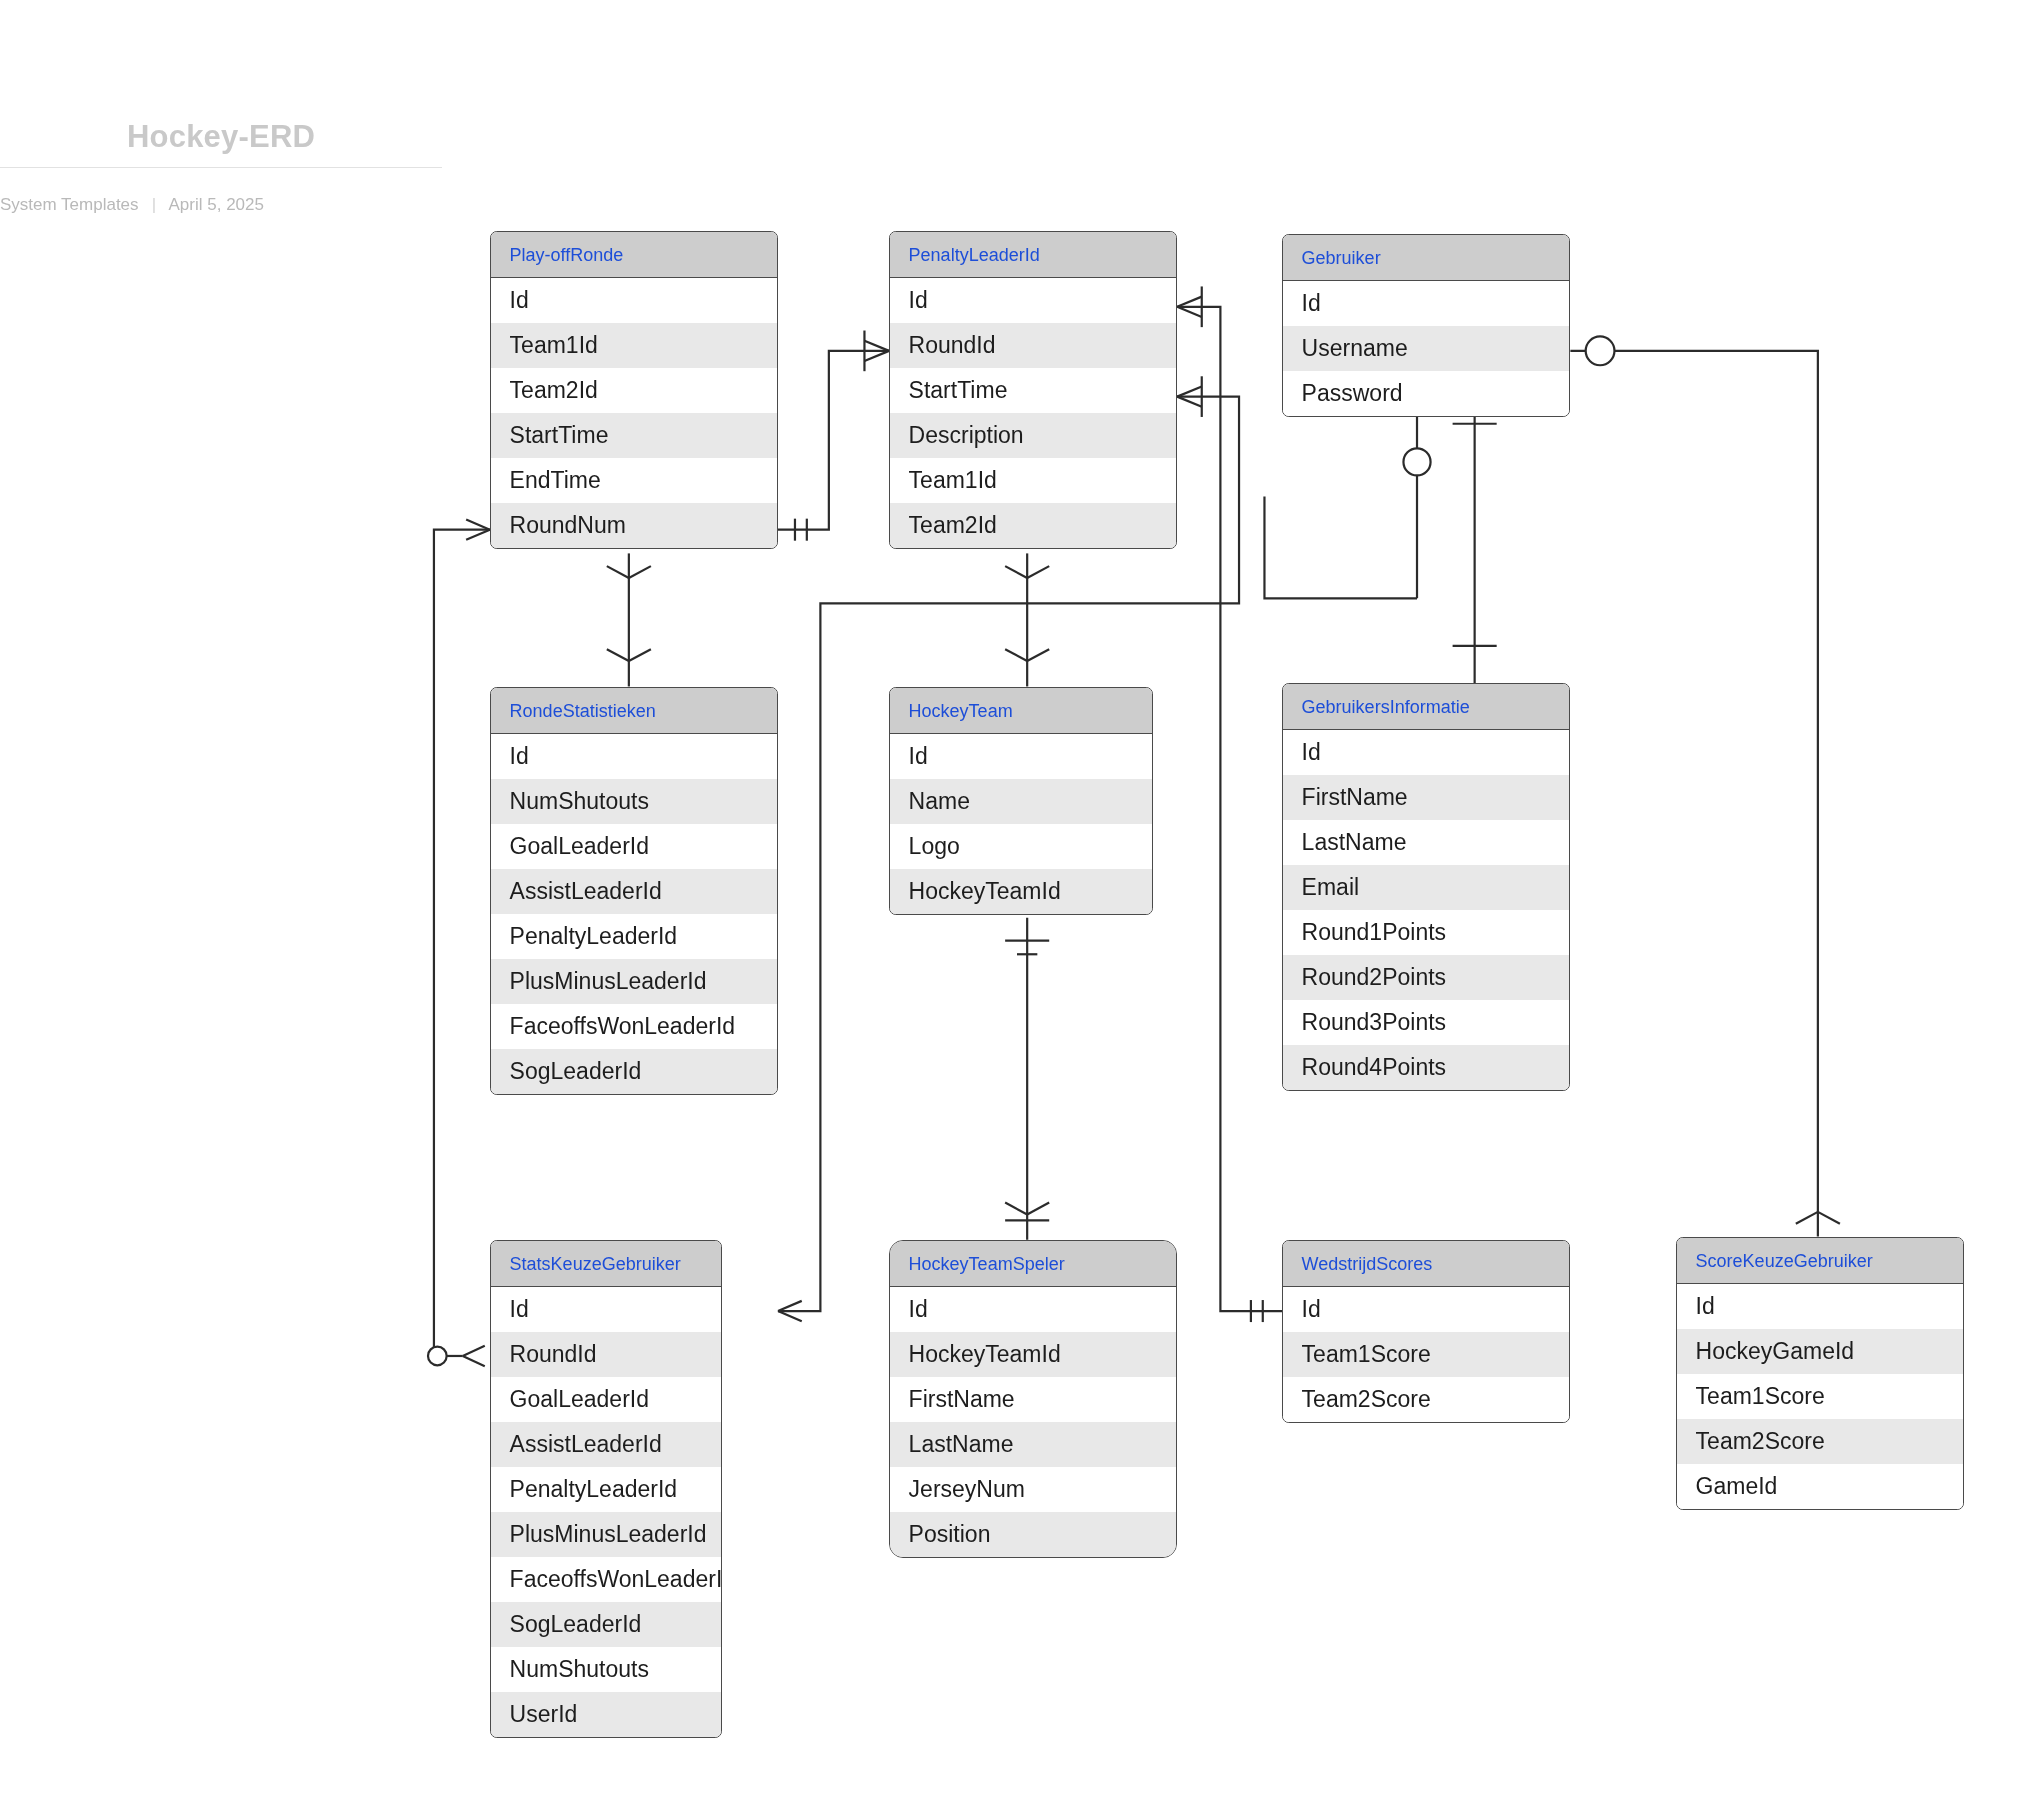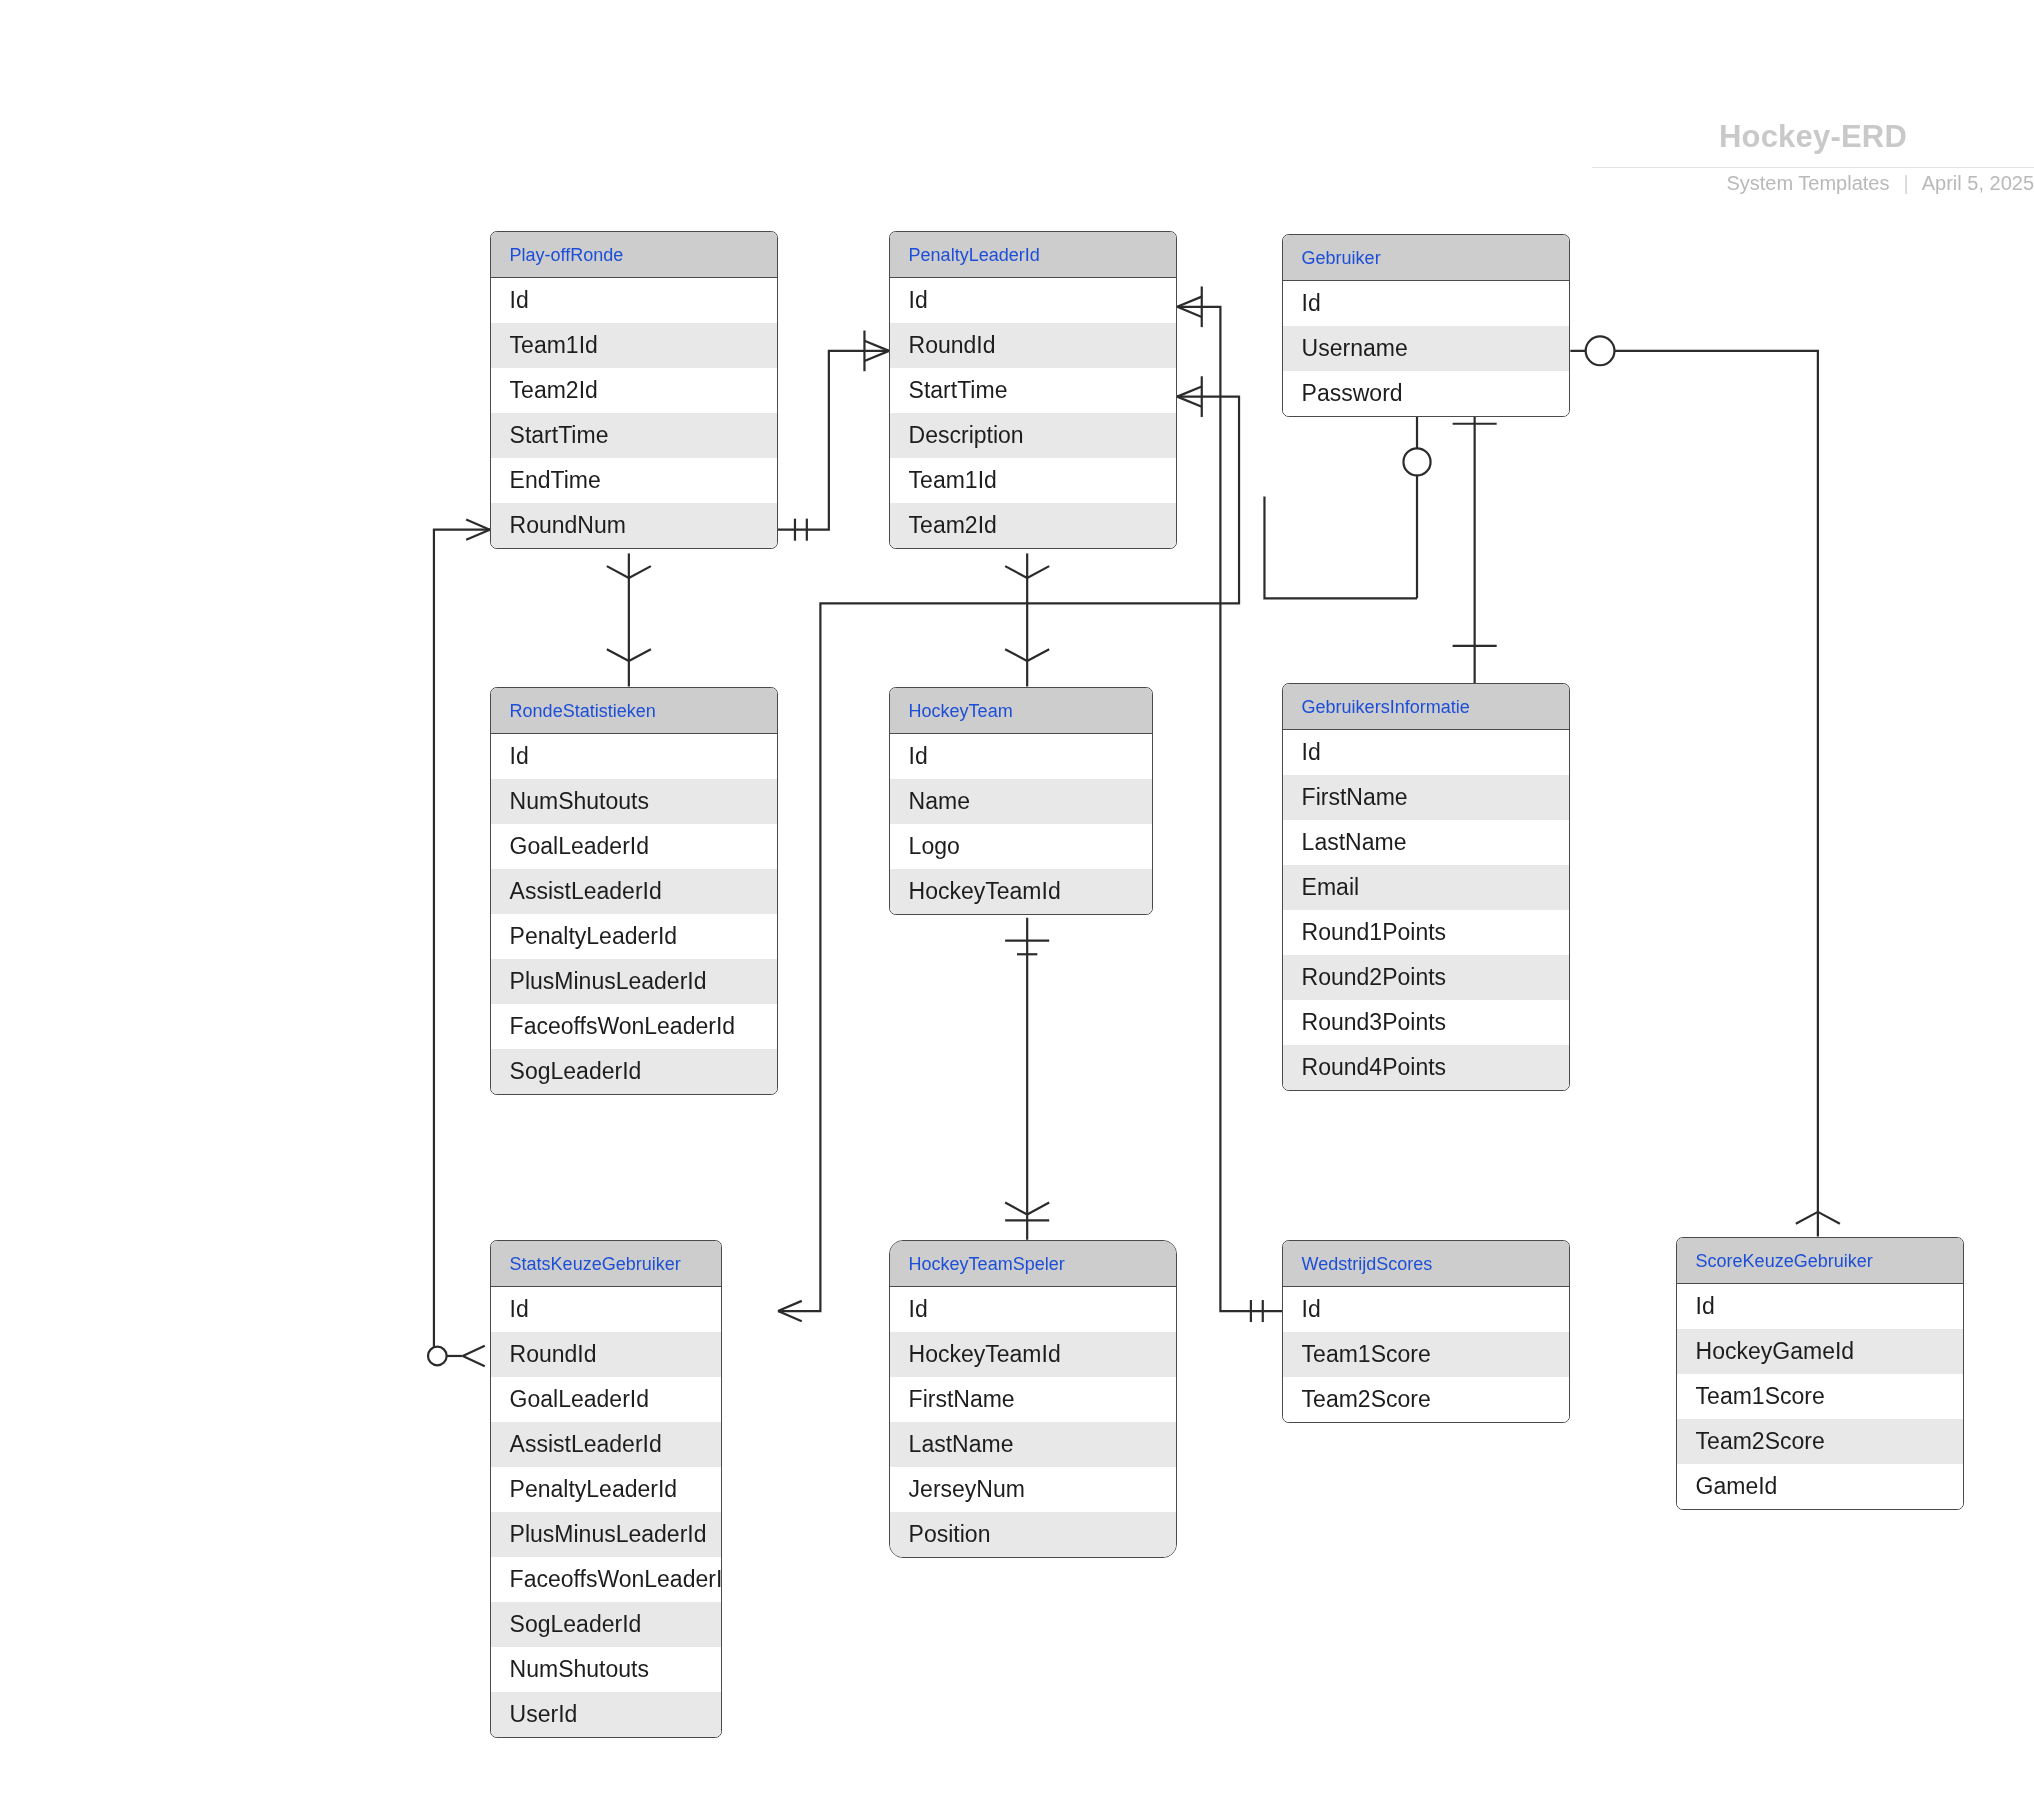--- a/index.html
+++ b/index.html
@@ -25,36 +25,36 @@
     left: 0; top: 0;
     width: 2034px;
     height: 1817px;
     pointer-events: none;
   }
   .title-wrap {
     position: absolute;
     left: 0;
     top: 119px;
     width: 2034px;
-    text-align: right;
+    text-align: left;
   }
   .doc-title {
     font-size: 31px;
     font-weight: bold;
     color: #c9c9c9;
     letter-spacing: 0.2px;
     padding-bottom: 12px;
     display: inline-block;
     border-bottom: 1.7px solid #e2e2e2;
     padding-left: 127px;
     padding-right: 127px;
   }
   .subtitle {
-    margin-top: 4px;
-    font-size: 20px;
+    margin-top: 27px;
+    font-size: 17px;
     color: #b9b9b9;
   }
   .subtitle .divider {
     display: inline-block;
     margin: 0 8.5px;
     color: #d5d5d5;
   }
   .entity {
     position: absolute;
     border: 1.7px solid #4a4a4a;

